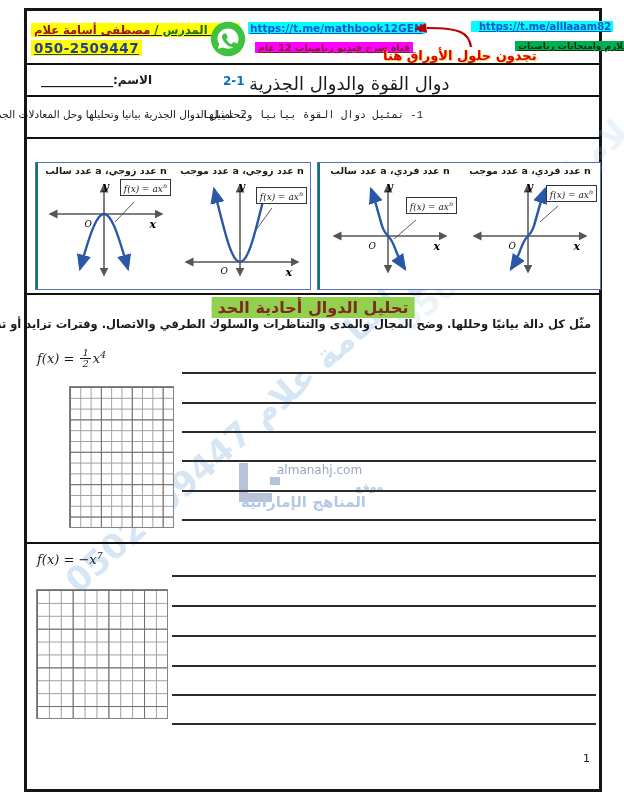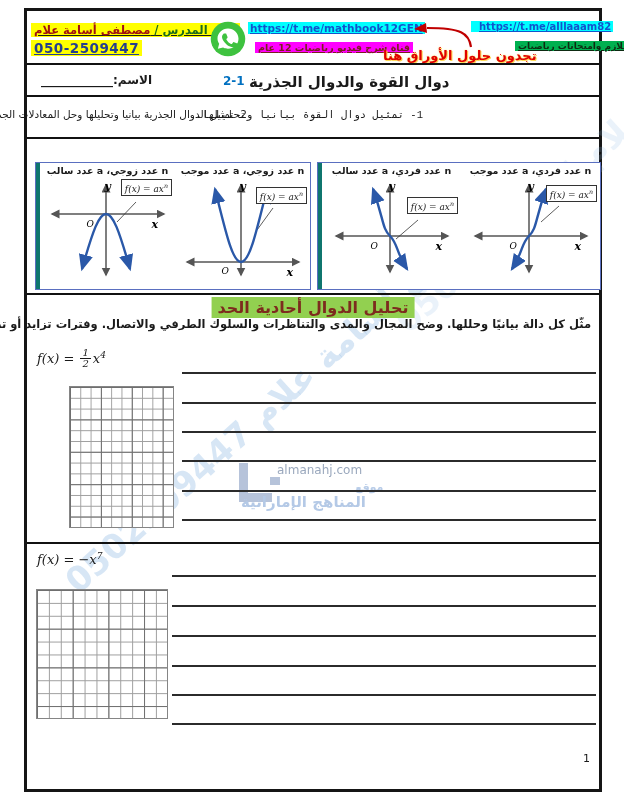--- a/index.html
+++ b/index.html
@@ -20,35 +20,35 @@
   .teacher-l1 .g{color:#1c6b1c;} .teacher-l1 .r{color:#a11212;}
   .teacher-l2{display:inline-block;margin-top:2px;padding:0 3px;font-size:13.5px;font-weight:bold;text-decoration:underline;color:#243f8f;letter-spacing:.5px;}
   .chan{text-align:center;}
   .chan a{font-size:10.5px;font-weight:bold;color:#1155cc;text-decoration:underline;padding:0 2px;}
   .chan .cap{display:inline-block;margin-top:3px;font-size:9.5px;font-weight:bold;text-decoration:underline;padding:0 3px;}
   .cap1{color:#7b1e1e;} .cap2{color:#0d2b12;margin-left:44px;}
   .note-red{font-size:13px;font-weight:bold;color:#e00000;text-shadow:0 0 2px #ffe96b,1px 1px 0 #ffd34d;}
   
   .wtitle{right:6px;top:62px;font-size:12.5px;font-weight:bold;}
   .lnum{left:196px;top:63px;font-size:12px;font-weight:bold;color:#0070c0;}
-  .lname{left:222px;top:62px;font-size:15px;font-weight:bold;}
+  .lname{left:222px;top:62px;font-size:18px;font-weight:normal;}
   .nameline{left:14px;top:62px;font-size:12px;font-weight:bold;}
   
   .objbox{right:2px;top:89px;width:158px;height:24px;line-height:24px;text-align:center;background:#ff0000;border:2px solid #4a7ebb;color:#ffff00;font-size:10.5px;font-weight:bold;}
   .obj1{right:176px;top:97px;font-size:10.5px;font-family:Liberation Mono, monospace;}
   .obj2{right:352px;top:97px;font-size:10.5px;}
   
   .defline{right:5px;top:131px;font-size:11px;}
   .defterm{background:#ffff00;font-weight:bold;}
   .math{font-family:"DejaVu Serif",serif;font-style:italic;}
   .defline sup,.flabel sup,.prob sup{font-size:70%;}
   
   .gbox{border:1.5px solid #5a6fc0;background:#fff;display:flex;direction:rtl;}
   .gcell{width:50%;position:relative;padding-top:2px;}
-  .gcell.sep{border-left:4px solid #0f766e;}
+  .gcell.sep{border-left:2px solid #0f766e;}
   .ghead{text-align:center;font-size:9.5px;font-weight:bold;direction:rtl;white-space:nowrap;}
   .gsvg{display:block;margin:0 auto;}
   .flabel{position:absolute;background:#fff;border:1px solid #333;padding:0 3px;font-family:"DejaVu Serif",serif;font-style:italic;font-size:9px;line-height:12px;white-space:nowrap;}
   
   .aheading{left:50%;transform:translateX(-50%);top:286px;background:#92d050;color:#7d2b1e;font-weight:bold;font-size:16px;padding:1px 6px;white-space:nowrap;}
   .instr{right:8px;top:306px;font-size:11.5px;font-weight:bold;}
   .prob{font-family:"DejaVu Serif",serif;font-style:italic;font-size:13px;direction:ltr;}
   .frac{display:inline-block;vertical-align:-4px;text-align:center;font-size:10px;line-height:10px;margin:0 2px;}
   .frac .num{display:block;border-bottom:1px solid #1a1a1a;padding:0 2px;}
   .frac .den{display:block;padding:0 2px;}

